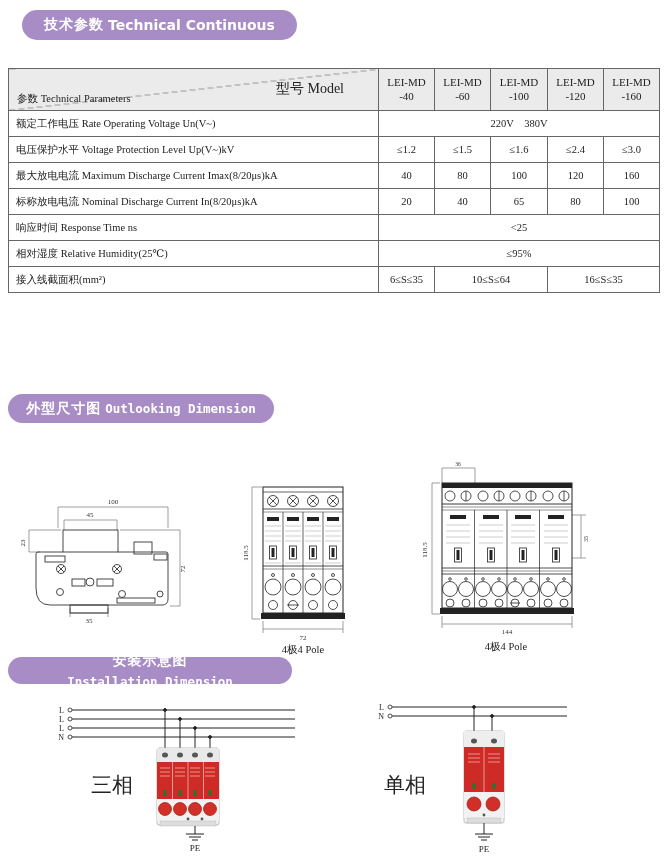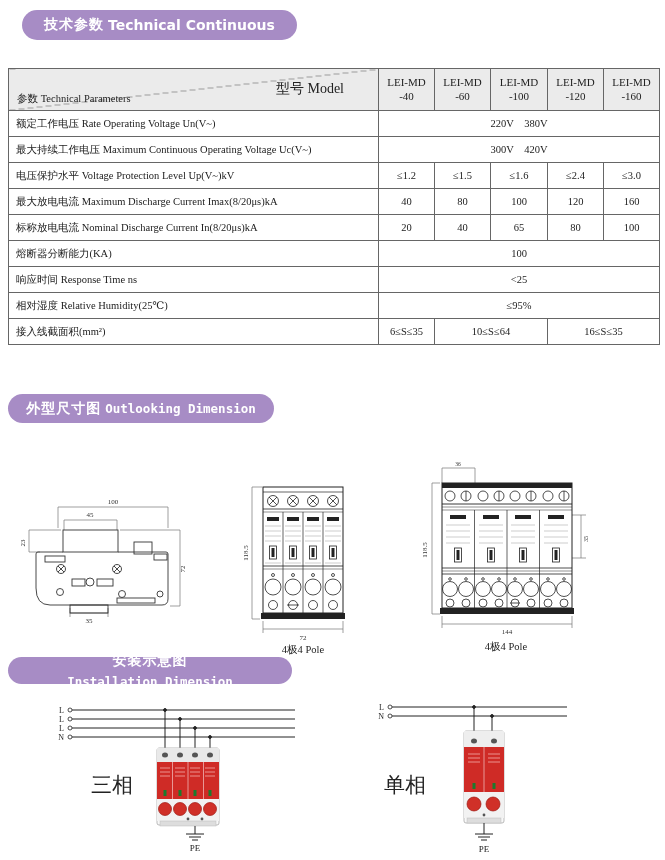--- a/index.html
+++ b/index.html
@@ -77,24 +77,20 @@
       <td class="hdr">
         <div>LEI-MD</div>
         <div>-160</div>
       </td>
     </tr>
     <tr>
       <td class="lbl">额定工作电压 Rate Operating Voltage Un(V~)</td>
       <td class="val" colspan="5">220V&nbsp;&nbsp;&nbsp;&nbsp;380V</td>
     </tr>
     <tr>
-      <td class="lbl">最大持续工作电压 Maximum Continuous Operating Voltage Uc(V~)</td>
-      <td class="val" colspan="5">300V&nbsp;&nbsp;&nbsp;&nbsp;420V</td>
-    </tr>
-    <tr>
       <td class="lbl">电压保护水平 Voltage Protection Level Up(V~)kV</td>
       <td class="val">≤1.2</td>
       <td class="val">≤1.5</td>
       <td class="val">≤1.6</td>
       <td class="val">≤2.4</td>
       <td class="val">≤3.0</td>
     </tr>
     <tr>
       <td class="lbl">最大放电电流 Maximum Discharge Current Imax(8/20μs)kA</td>
       <td class="val">40</td>
@@ -103,24 +99,20 @@
       <td class="val">120</td>
       <td class="val">160</td>
     </tr>
     <tr>
       <td class="lbl">标称放电电流 Nominal Discharge Current In(8/20μs)kA</td>
       <td class="val">20</td>
       <td class="val">40</td>
       <td class="val">65</td>
       <td class="val">80</td>
       <td class="val">100</td>
-    </tr>
-    <tr>
-      <td class="lbl">熔断器分断能力(KA)</td>
-      <td class="val" colspan="5">100</td>
     </tr>
     <tr>
       <td class="lbl">响应时间 Response Time ns</td>
       <td class="val" colspan="5">&lt;25</td>
     </tr>
     <tr>
       <td class="lbl">相对湿度 Relative Humidity(25℃)</td>
       <td class="val" colspan="5">≤95%</td>
     </tr>
     <tr>

